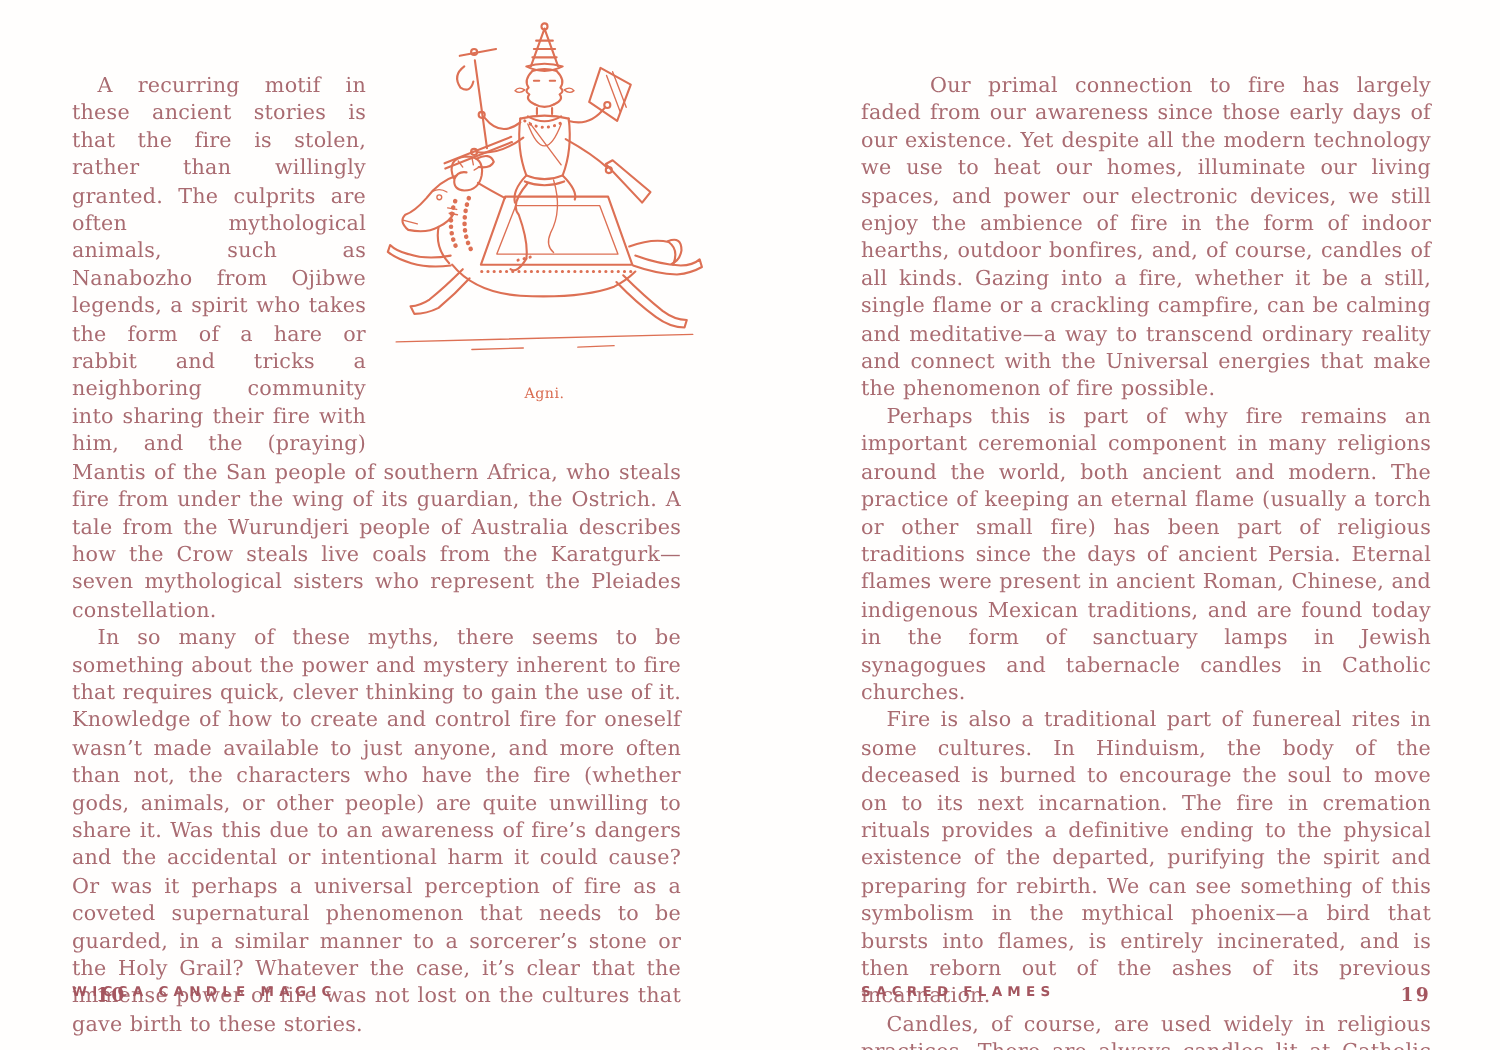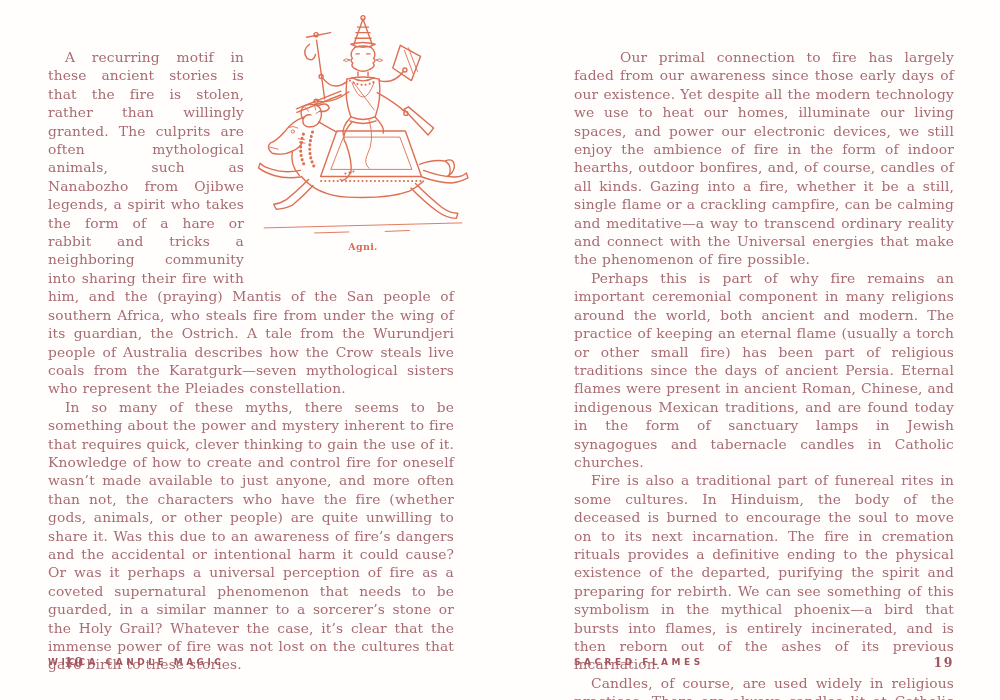--- a/index.html
+++ b/index.html
@@ -27,24 +27,24 @@
   .para.deep-indent{text-indent:46px;}
 
   figure.illustration{
     float:right;
     width:214px;
     margin:-34px -16px 16px 12px;
     padding:0;
   }
   figure.illustration svg{display:block;width:214px;height:222px;}
   figcaption.illo-caption{
-    margin-top:2px;
+    margin-top:18px;
     text-align:center;
     font-family:"DejaVu Serif", serif;
-    font-weight:bold;
+    font-weight:normal;
     font-size:9.5px;
     letter-spacing:.3px;
     color:#d96b50;
   }
 
   .footer{position:absolute;top:657px;height:16px;}
   .footer-left{left:48px;width:406px;}
   .footer-right{left:574px;width:380px;}
   .running-title{
     display:block;

